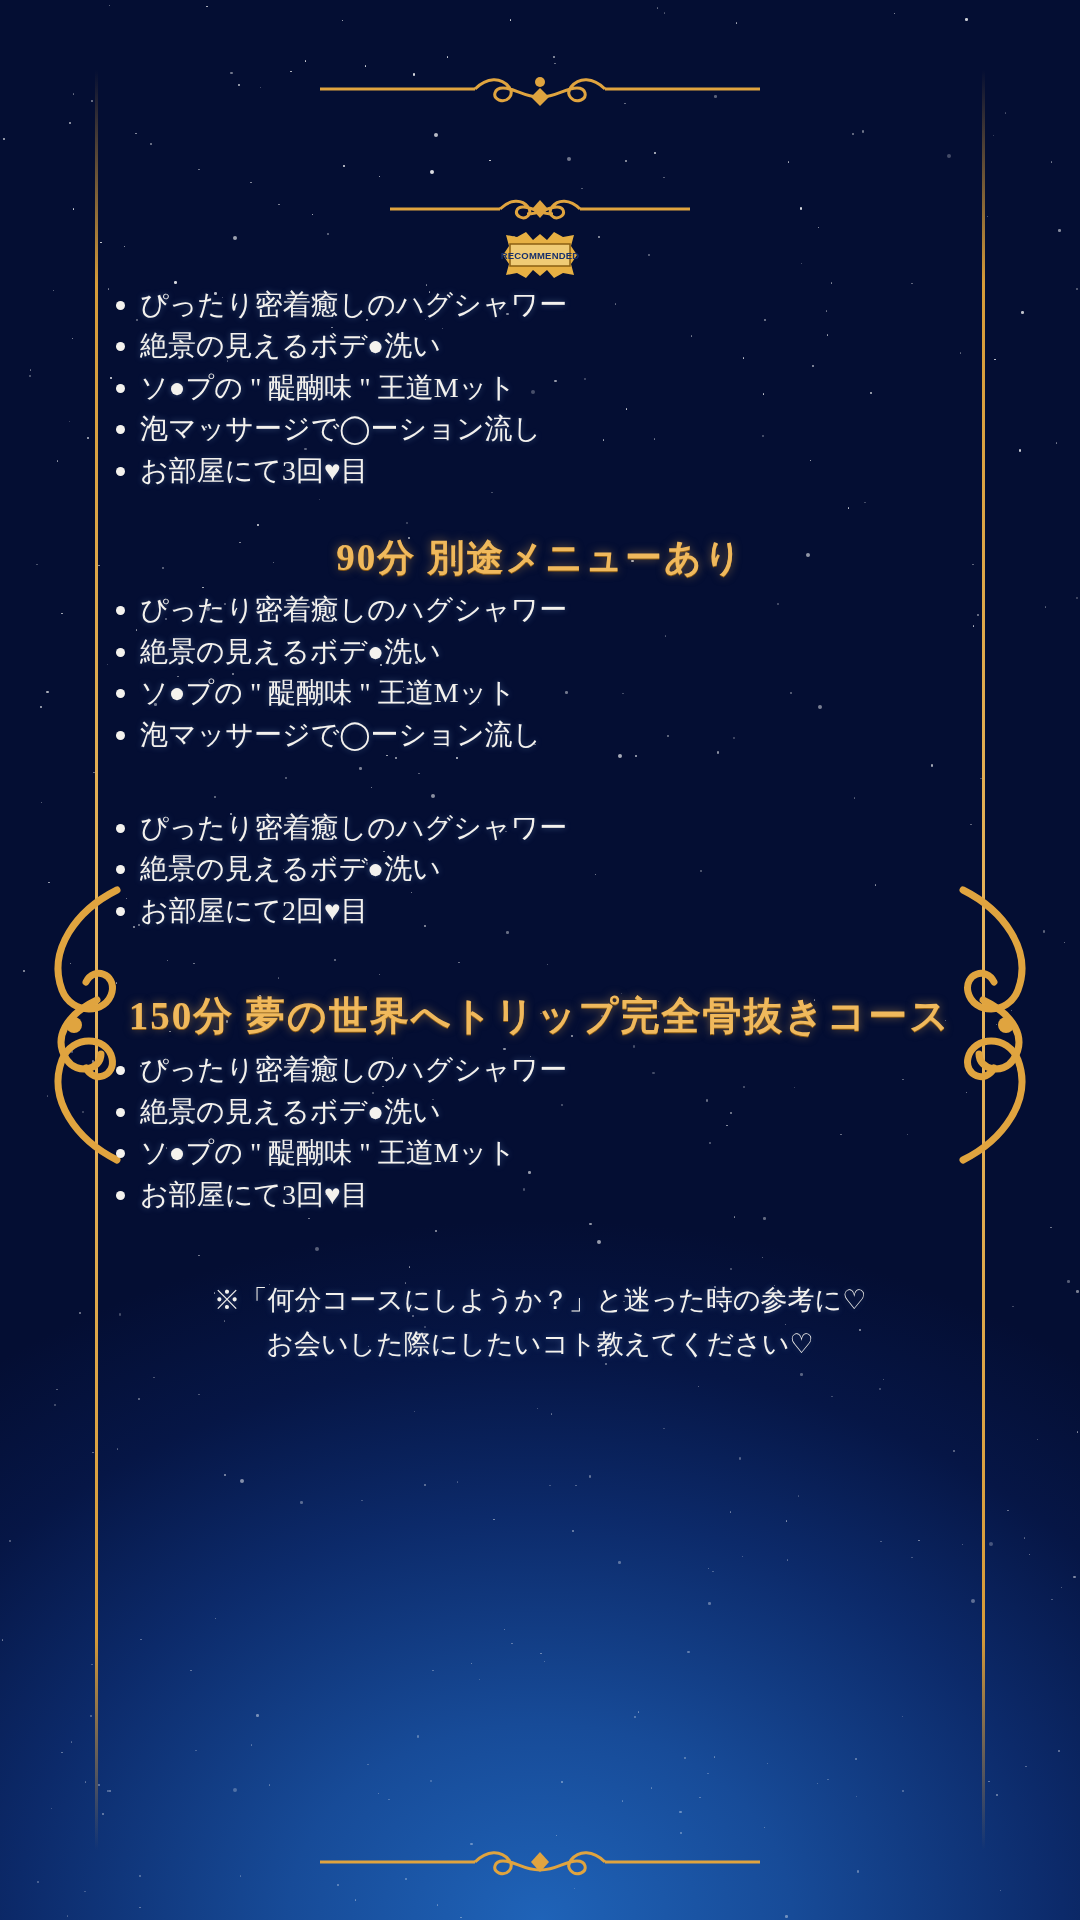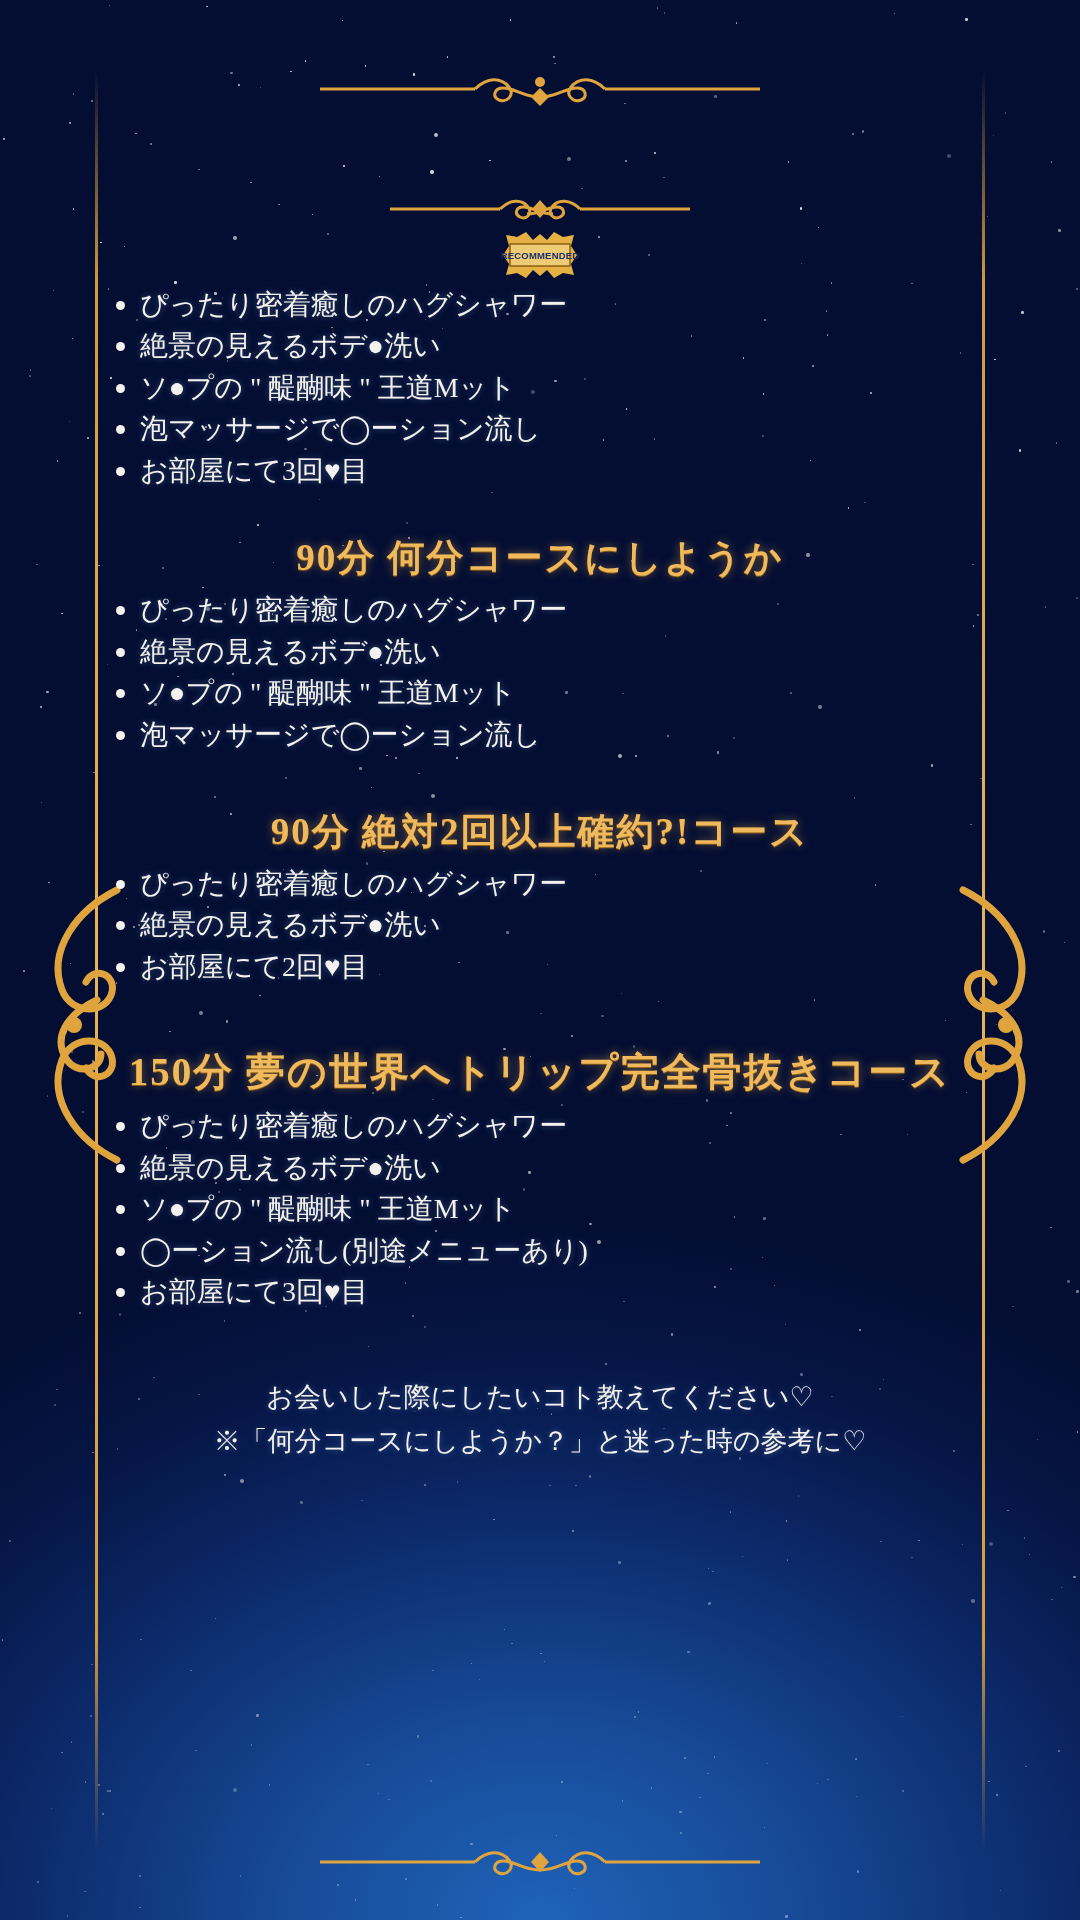--- a/index.html
+++ b/index.html
@@ -686,57 +686,53 @@
         <li>ぴったり密着癒しのハグシャワー</li>
         <li>絶景の見えるボデ●洗い</li>
         <li>ソ●プの " 醍醐味 " 王道Mット</li>
         <li>泡マッサージで◯ーション流し</li>
         <li>お部屋にて3回♥目</li>
       </ul>
     </div>
 
     <div class="course c2">
       <div class="course-head">
-        <div class="course-title">90分 何分コースにしようか</div>
+        <div class="course-title">90分 別途メニューあり</div>
       </div>
       <ul class="items indent-2">
         <li>ぴったり密着癒しのハグシャワー</li>
         <li>絶景の見えるボデ●洗い</li>
         <li>ソ●プの " 醍醐味 " 王道Mット</li>
         <li>泡マッサージで◯ーション流し</li>
       </ul>
     </div>
 
     <div class="course c3">
-      <div class="course-head">
-        <div class="course-title">90分 絶対2回以上確約?!コース</div>
-      </div>
       <ul class="items indent-3">
         <li>ぴったり密着癒しのハグシャワー</li>
         <li>絶景の見えるボデ●洗い</li>
         <li>お部屋にて2回♥目</li>
       </ul>
     </div>
 
     <div class="course c4">
       <div class="course-head">
         <div class="course-title big">150分 夢の世界へトリップ完全骨抜きコース</div>
       </div>
       <ul class="items indent-4">
         <li>ぴったり密着癒しのハグシャワー</li>
         <li>絶景の見えるボデ●洗い</li>
         <li>ソ●プの " 醍醐味 " 王道Mット</li>
-        <li>◯ーション流し(別途メニューあり)</li>
         <li>お部屋にて3回♥目</li>
       </ul>
     </div>
 
     <div class="notes">
+      <div>※「何分コースにしようか？」と迷った時の参考に♡</div>
       <div>お会いした際にしたいコト教えてください♡</div>
-      <div>※「何分コースにしようか？」と迷った時の参考に♡</div>
     </div>
 
   </div>
 
   <div class="bottom-orn">
     <svg width="560" height="32" viewBox="0 0 560 32" aria-hidden="true">
       <g fill="none" stroke="#e0a43f" stroke-width="3">
         <path d="M60 16 H215"></path>
         <path d="M345 16 H500"></path>
         <path d="M215 16 c12 -12 26 -12 34 -2 c6 8 -2 16 -10 13 c-7 -3 -5 -12 4 -12 c12 0 20 9 37 9"></path>

